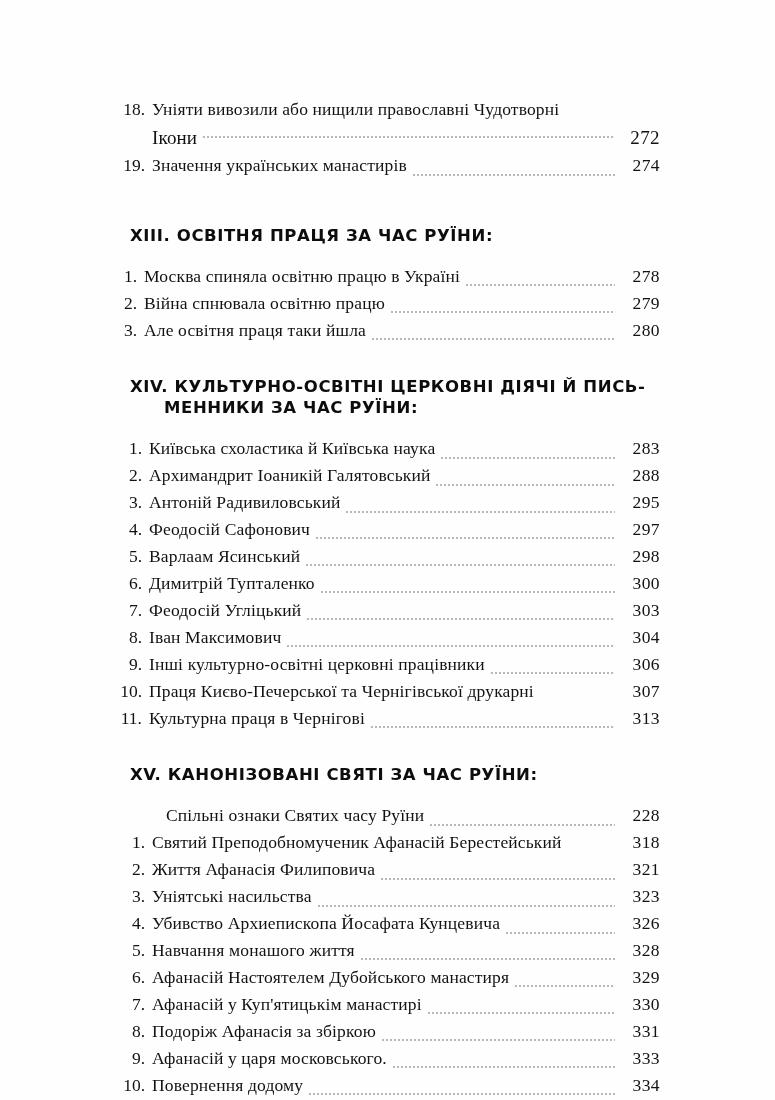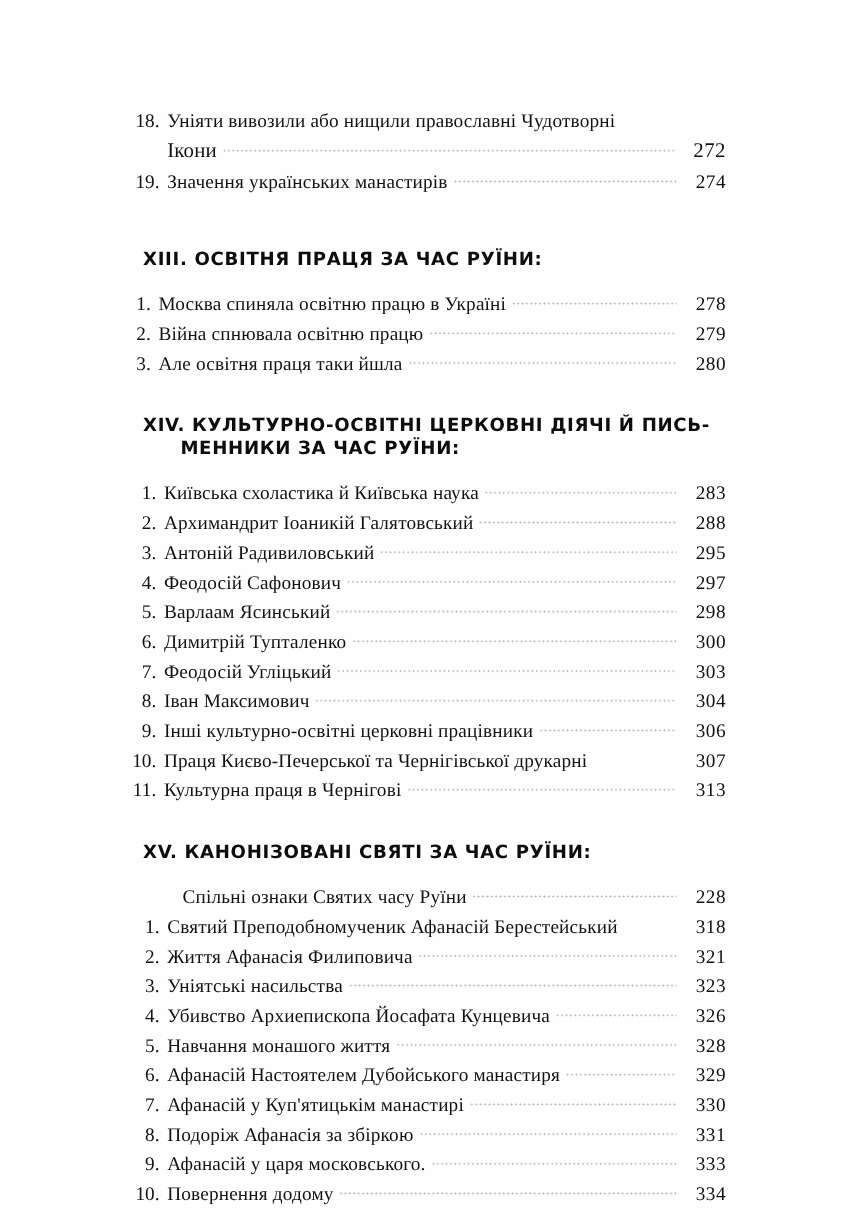--- a/index.html
+++ b/index.html
@@ -52,21 +52,21 @@
   .sec-xv    { margin-top: 32px; margin-bottom: 17px; padding-left: 15px; }
 
   
   ul.toc {
     list-style: none;
     margin: 0;
     padding: 0;
   }
   li.toc-row {
     display: flex;
-    align-items: flex-start;
+    align-items: flex-end;
     font-size: 17.5px;
     line-height: 1.54;
     white-space: nowrap;
   }
   .num {
     flex: 0 0 auto;
     text-align: right;
     padding-right: 7px;
   }
   .title {

